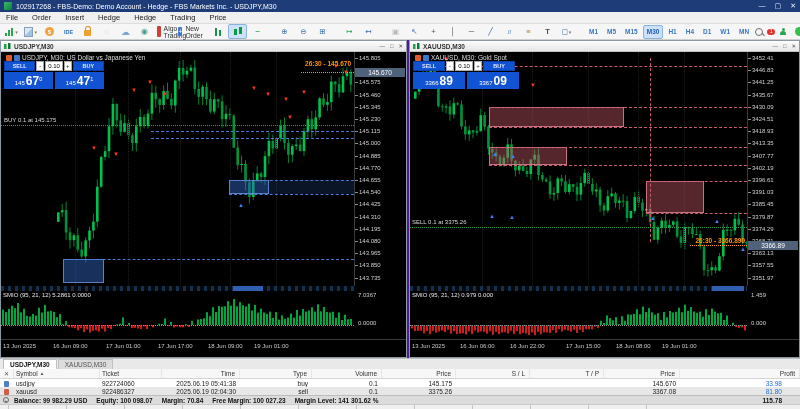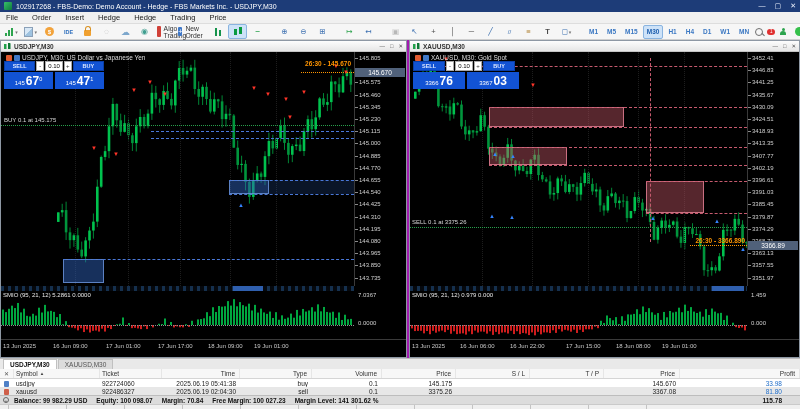--- a/index.html
+++ b/index.html
@@ -47,21 +47,21 @@
   .badge{position:absolute;top:-3px;right:-4px;min-width:6px;height:6px;border-radius:3px;background:#e03030;color:#fff;font-size:4.5px;line-height:6px;text-align:center;padding:0 1px}
   .i-person{width:8px;height:8px;position:relative}
   .i-person::before{content:"";position:absolute;left:2.5px;top:0;width:3px;height:3px;border-radius:50%;background:#2da44e}
   .i-person::after{content:"";position:absolute;left:1px;top:3.5px;width:6px;height:4px;border-radius:3px 3px 0 0;background:#2da44e}
   .i-toggle{width:18px;height:9px;border-radius:5px;background:#35c04a;position:relative}
   .i-toggle::after{content:"";position:absolute;right:1px;top:1px;width:7px;height:7px;border-radius:50%;background:#fff}
   .tf{font-size:6.5px;font-weight:bold;color:#3b78c3;padding:0 3px;height:12px;display:flex;align-items:center;border-radius:2px;border:1px solid transparent}
   .tf.on{background:#cde2f8;border-color:#8ab4e0;color:#1f5fae}
   .tright{margin-left:auto;display:flex;align-items:center;gap:8px;padding-right:5px}
   
-  .charts{position:relative;height:318px;background:#a21caf}
+  .charts{position:relative;height:318px;background:#4c1d95}
   .chart-window{position:absolute;top:0;height:318px;background:#000;border:1px solid #8e98a4;box-sizing:border-box}
   #chart0{left:0;width:407px}
   #chart1{left:409px;width:391px}
   .ct-bar{height:11px;background:linear-gradient(#fdfdfd,#e6e6e6);display:flex;align-items:center;font-size:6.5px;font-weight:bold;color:#333;padding:0 3px;gap:3px;border-bottom:1px solid #c4c4c4;box-sizing:border-box}
   .ct-ico{width:7px;height:7px;border-radius:1px;background:
     linear-gradient(#21a04a,#21a04a) 0px 1px/2.5px 5px no-repeat,
     linear-gradient(#0e7a36,#0e7a36) 4px 0px/2.5px 6px no-repeat}
   .ct-ctl{margin-left:auto;display:flex;gap:5px;font-size:5.5px;color:#555;font-weight:normal}
   .ct-body{position:relative;height:305px;background:#000;overflow:hidden}
   .pane{position:absolute;overflow:hidden}
@@ -641,25 +641,25 @@
           <div class="ocw-r1">
             <div class="ocw-btn">SELL</div>
             <div class="ocw-spin">-</div>
             <div class="ocw-vol">0.10</div>
             <div class="ocw-spin">+</div>
             <div class="ocw-btn">BUY</div>
           </div>
           <div class="ocw-r2">
             <div class="ocw-price">
               <span class="pp">3366</span>
-                <span class="pm">76</span>
+                <span class="pm">89</span>
             </div>
             <div class="ocw-price">
               <span class="pp">3367</span>
-                <span class="pm">03</span>
+                <span class="pm">09</span>
             </div>
           </div>
         </div>
         <div class="poslabel" style="left:2px;top:167px">SELL 0.1 at 3375.26</div>
         <div class="annot" style="left:210px;top:185px;width:125px">26:30 - 3366.890</div>
         <div class="taxis">
           <span class="tlabel" style="left:2px">13 Jun 2025</span>
           <span class="tlabel" style="left:50px">16 Jun 06:00</span>
           <span class="tlabel" style="left:100px">16 Jun 22:00</span>
           <span class="tlabel" style="left:156px">17 Jun 15:00</span>

